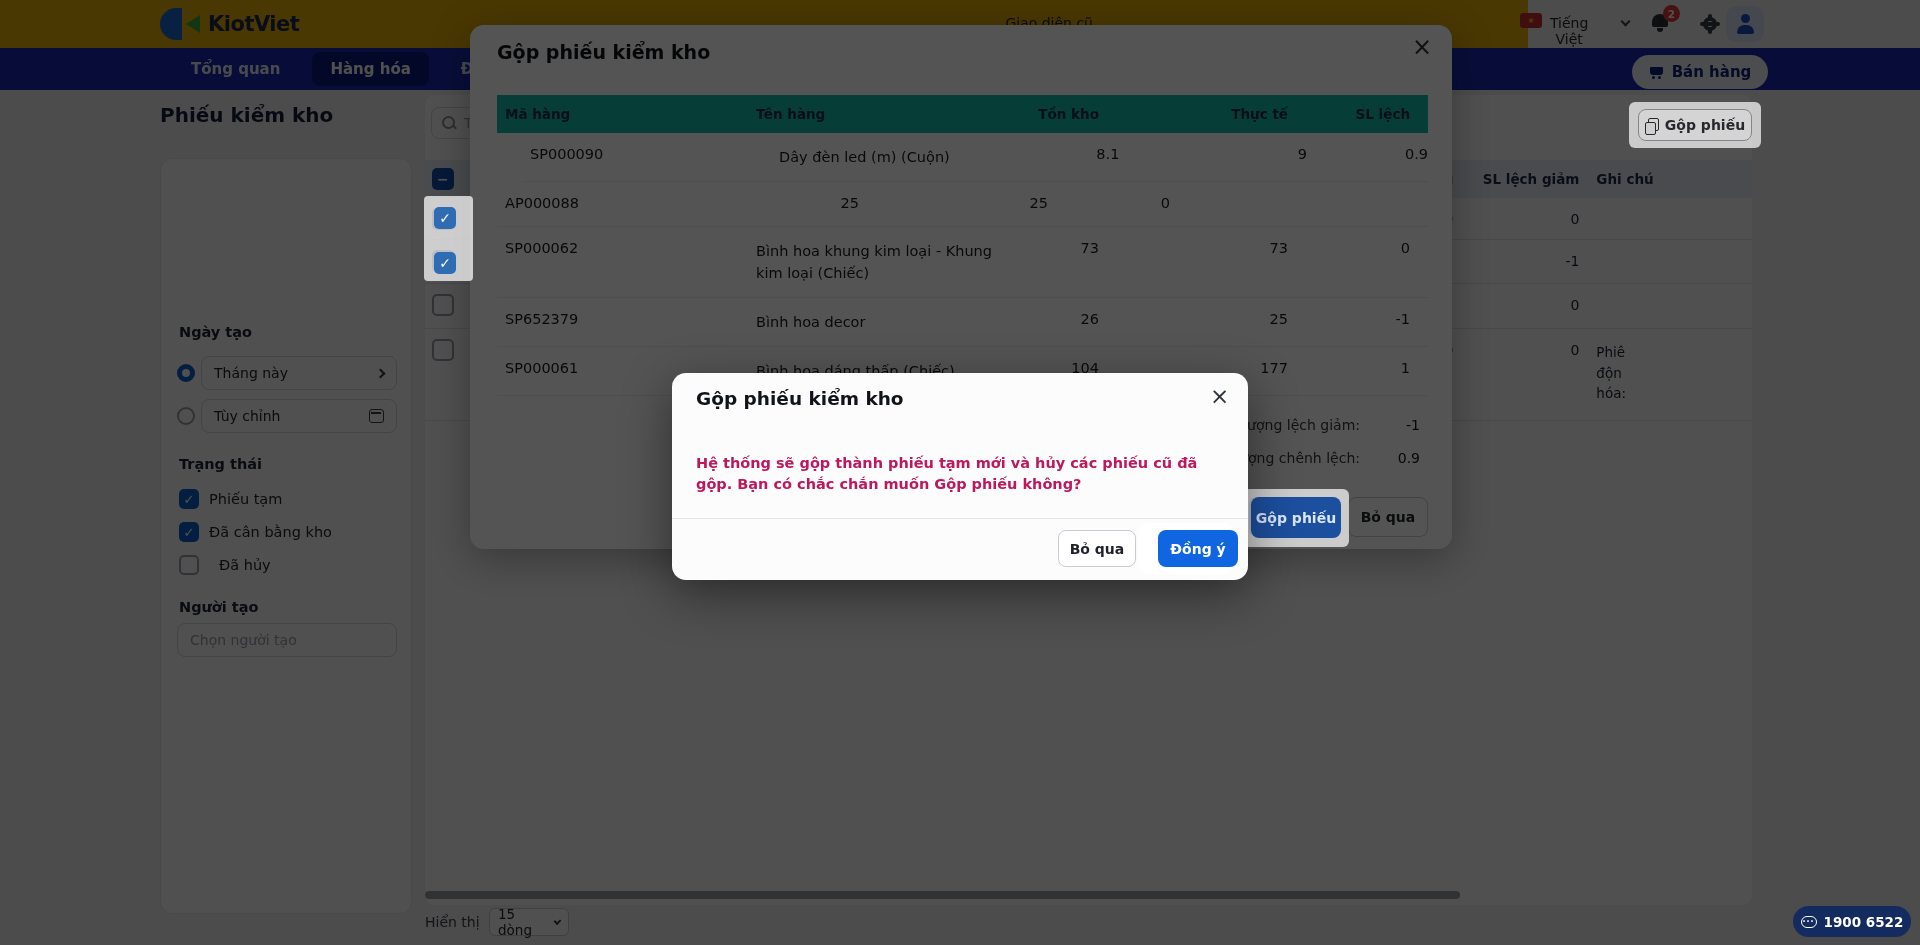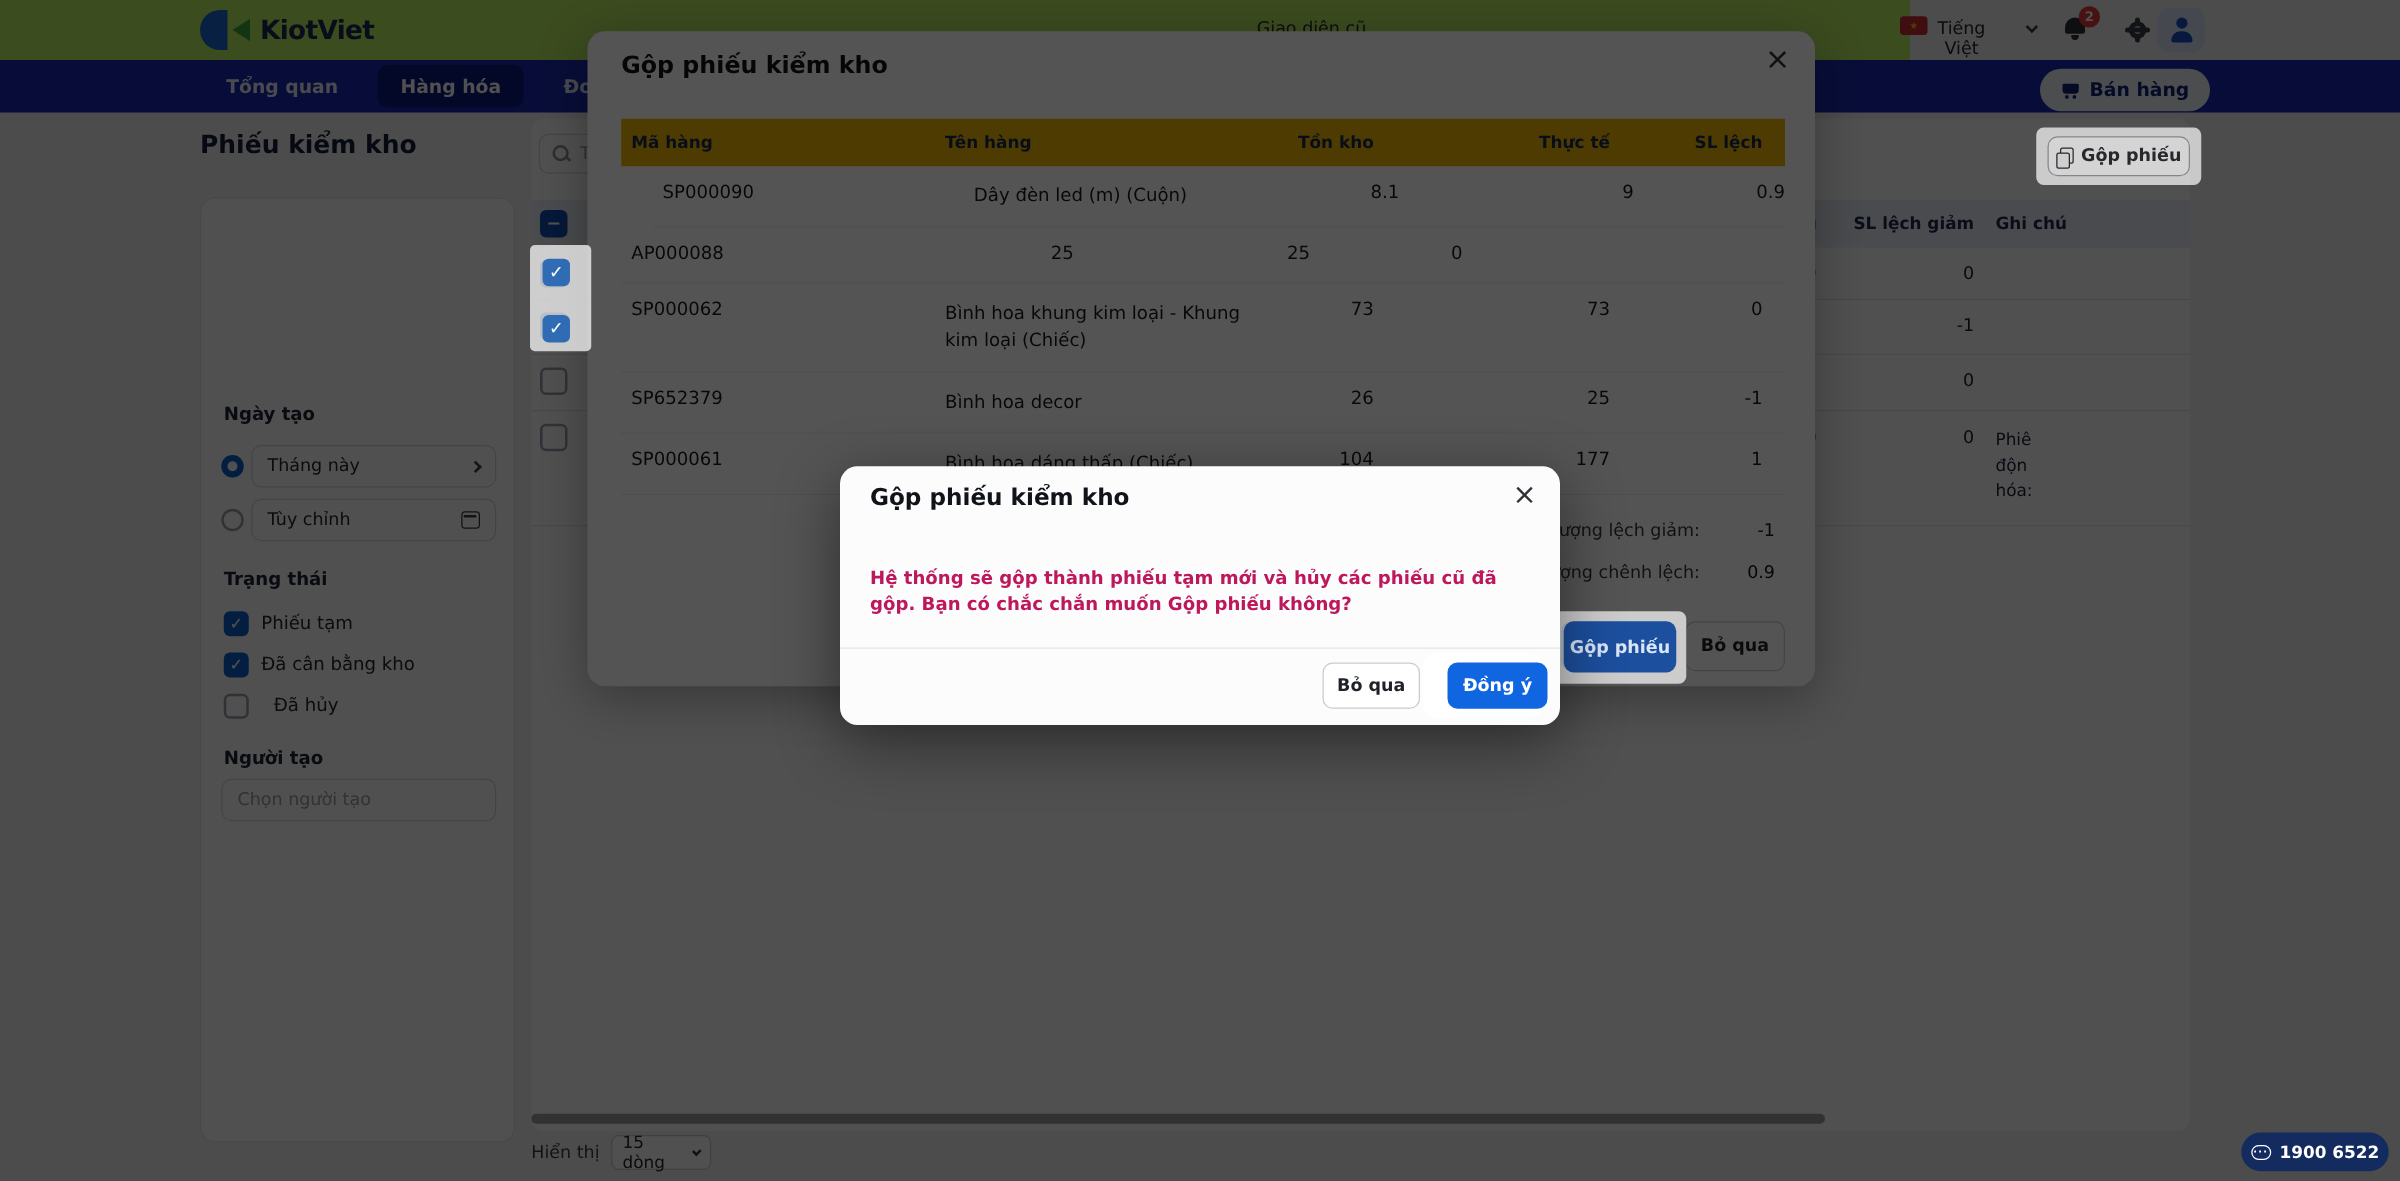--- a/index.html
+++ b/index.html
@@ -1,20 +1,20 @@
 <!DOCTYPE html>
 <html><head>
 <meta charset="utf-8">
 <style>
   * { margin:0; padding:0; box-sizing:border-box; }
   body { font-family:"DejaVu Sans","Liberation Sans",sans-serif; background:#222; }
   .stage { position:relative; width:1920px; height:945px; overflow:hidden; background:#F2F3F5; }
 
   
-  .topbar { position:absolute; left:0; top:0; width:1528px; height:48px; background:#bef264; z-index:1;text-align:center; }
+  .topbar { position:absolute; left:0; top:0; width:1528px; height:48px; background:#eab308; z-index:1;text-align:center; }
   .logo { position:absolute; left:160px; top:8px; display:flex; align-items:center; }
   .logo-blue { width:22px; height:32px; background:#1C6CD3; border-radius:22px 0 0 22px; }
   .logo-green { width:0; height:0; margin-left:4px; border-right:14px solid #3FAA3C; border-top:9px solid transparent; border-bottom:9px solid transparent; }
   .logo-text { margin-left:8px; font-size:21px; font-weight:bold; color:#1E2A52; letter-spacing:-0.5px; }
   .old-ui { position:absolute; right:435px; top:15px; font-size:14px; color:#2C2C2C; white-space:nowrap; }
   .flag { position:absolute; left:1520px; top:13px; width:22px; height:15px; background:#CE2B37; border-radius:3px; display:flex; align-items:center; justify-content:center; }
   .flag span { color:#F5C518; font-size:8px; line-height:8px; }
   .lang { position:absolute; left:1550px; top:15px; font-size:14px; color:#25282D; }
   .chev { display:inline-block; width:7px; height:7px; border-right:2px solid #3A3F47; border-bottom:2px solid #3A3F47; transform:rotate(45deg); }
   .lang-caret { position:absolute; left:1622px; top:18px; }
@@ -25,21 +25,21 @@
   .gear::before { content:""; position:absolute; left:8px; top:0; width:4px; height:20px; background:#3A3F47; border-radius:2px; }
   .gear::after { content:""; position:absolute; left:0; top:8px; width:20px; height:4px; background:#3A3F47; border-radius:2px; }
   .gear .hub { position:absolute; left:3px; top:3px; width:14px; height:14px; background:#3A3F47; border-radius:50%; }
   .gear .hub::after { content:""; position:absolute; left:4px; top:4px; width:6px; height:6px; background:#FFFFFF; border-radius:50%; }
   .avatar { position:absolute; left:1726px; top:6px; width:38px; height:36px; background:#DCE7FA; border-radius:10px; }
   .avatar .head { position:absolute; left:15px; top:8px; width:9px; height:9px; background:#2050C8; border-radius:50%; }
   .avatar .body { position:absolute; left:11px; top:19px; width:17px; height:9px; background:#2050C8; border-radius:8px 8px 2px 2px; }
 
   
   .navbar { position:absolute; left:0; top:48px; width:1920px; height:42px; background:#1A2DB5; z-index:1; }
-  .nav-items { position:absolute; left:163px; top:0; height:42px; display:flex; align-items:center; gap:14px; }
+  .nav-items { position:absolute; left:173px; top:0; height:42px; display:flex; align-items:center; gap:14px; }
   .nav-item { padding:8px 18px; font-size:15px; color:#E8ECFA; font-weight:bold; border-radius:8px; white-space:nowrap; }
   .nav-item.active { background:#101D81; color:#FFFFFF; }
   .sell-btn { position:absolute; left:1632px; top:55px; width:136px; height:34px; background:#F4F6FB; border-radius:17px; display:flex; align-items:center; justify-content:center; gap:8px; font-size:15px; font-weight:bold; color:#12247E; z-index:1; }
   .cart { position:relative; width:15px; height:14px; }
   .cart .tub { position:absolute; left:1px; top:2px; width:13px; height:8px; background:#12247E; border-radius:1px 1px 3px 3px; }
   .cart .w1,.cart .w2 { position:absolute; top:11px; width:3px; height:3px; border-radius:50%; background:#12247E; }
   .cart .w1 { left:3px; } .cart .w2 { left:9px; }
 
   
   .side-title { position:absolute; left:160px; top:103px; font-size:20px; font-weight:bold; color:#17203A; z-index:1; }
@@ -88,21 +88,21 @@
 
   
   .overlay1 { position:absolute; inset:0; background:rgba(0,0,0,0.05); z-index:10; }
   .overlay2 { position:absolute; inset:0; background:rgba(0,0,0,0.67); z-index:30; }
 
   
   .modal { position:absolute; left:470px; top:25px; width:982px; height:524px; background:#FFFFFF; border-radius:14px; box-shadow:0 10px 40px rgba(0,0,0,0.3); z-index:20; }
   .modal-title { position:absolute; left:27px; top:16px; font-size:19px; font-weight:bold; color:#101418; }
   .modal-close { position:absolute; left:942px; top:10px; font-size:24px; color:#2F3338; line-height:24px; }
   .m-table { position:absolute; left:27px; top:70px; width:931px; }
-  .m-hdr { display:flex; height:38px; background:#eab308; align-items:center; font-size:13.5px; font-weight:bold; color:#1B2B4B; }
+  .m-hdr { display:flex; height:38px; background:#14b8a6; align-items:center; font-size:13.5px; font-weight:bold; color:#1B2B4B; }
   .m-row { display:flex; border-bottom:1px solid #EBEDF0; font-size:14.5px; color:#1A1A1A; align-items:flex-start; }
   .mc-code { width:259px; padding:13px 0 0 8px; }
   .mc-name { width:240px; padding:13px 0; line-height:22px; }
   .mc-ton { width:103px; text-align:right; padding-top:13px; }
   .mc-thucte { width:189px; text-align:right; padding-top:13px; }
   .mc-lech { width:122px; text-align:right; padding-top:13px; }
   .m-hdr .mc-code,.m-hdr .mc-name,.m-hdr .mc-ton,.m-hdr .mc-thucte,.m-hdr .mc-lech { padding-top:0; padding-bottom:0; }
   .m-total { position:absolute; width:950px; display:flex; justify-content:flex-end; font-size:14px; color:#33383F; }
   .m-total .tl { text-align:right; }
   .m-total .tv { width:60px; text-align:right; color:#101418; }

